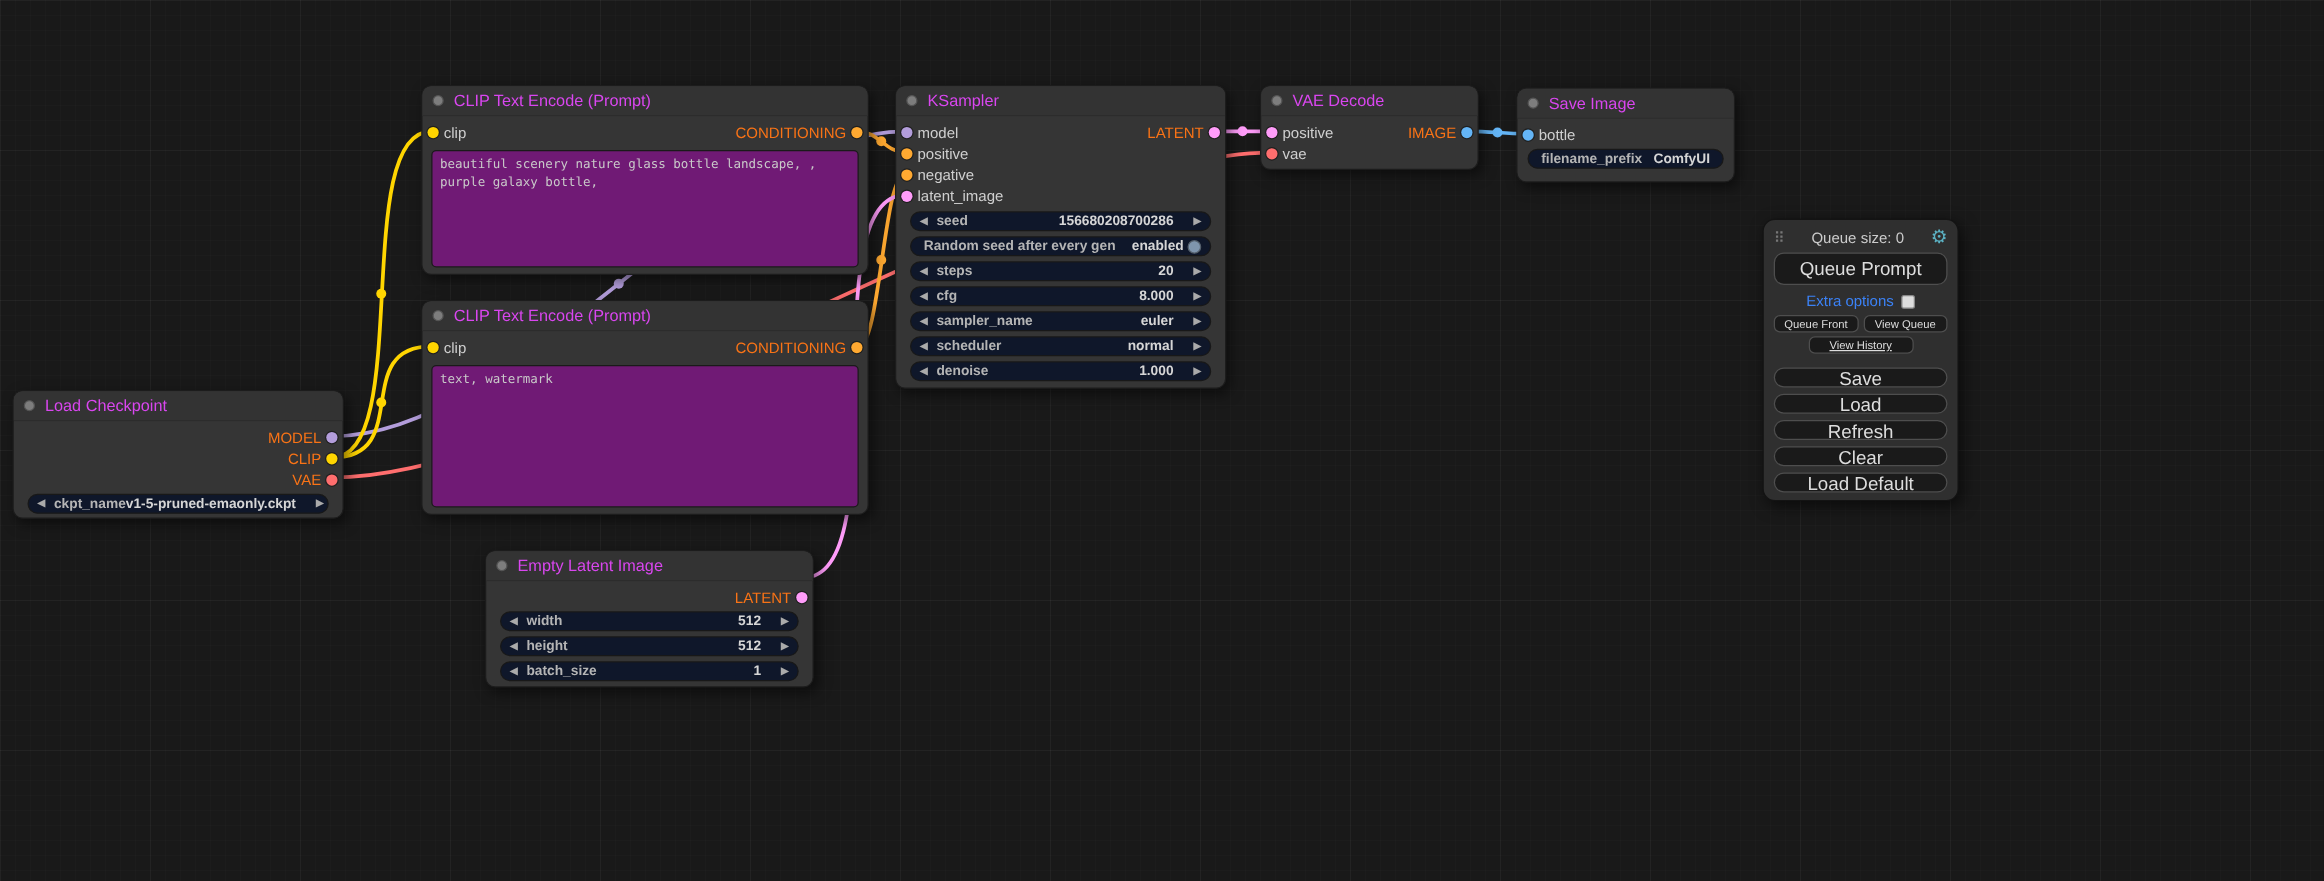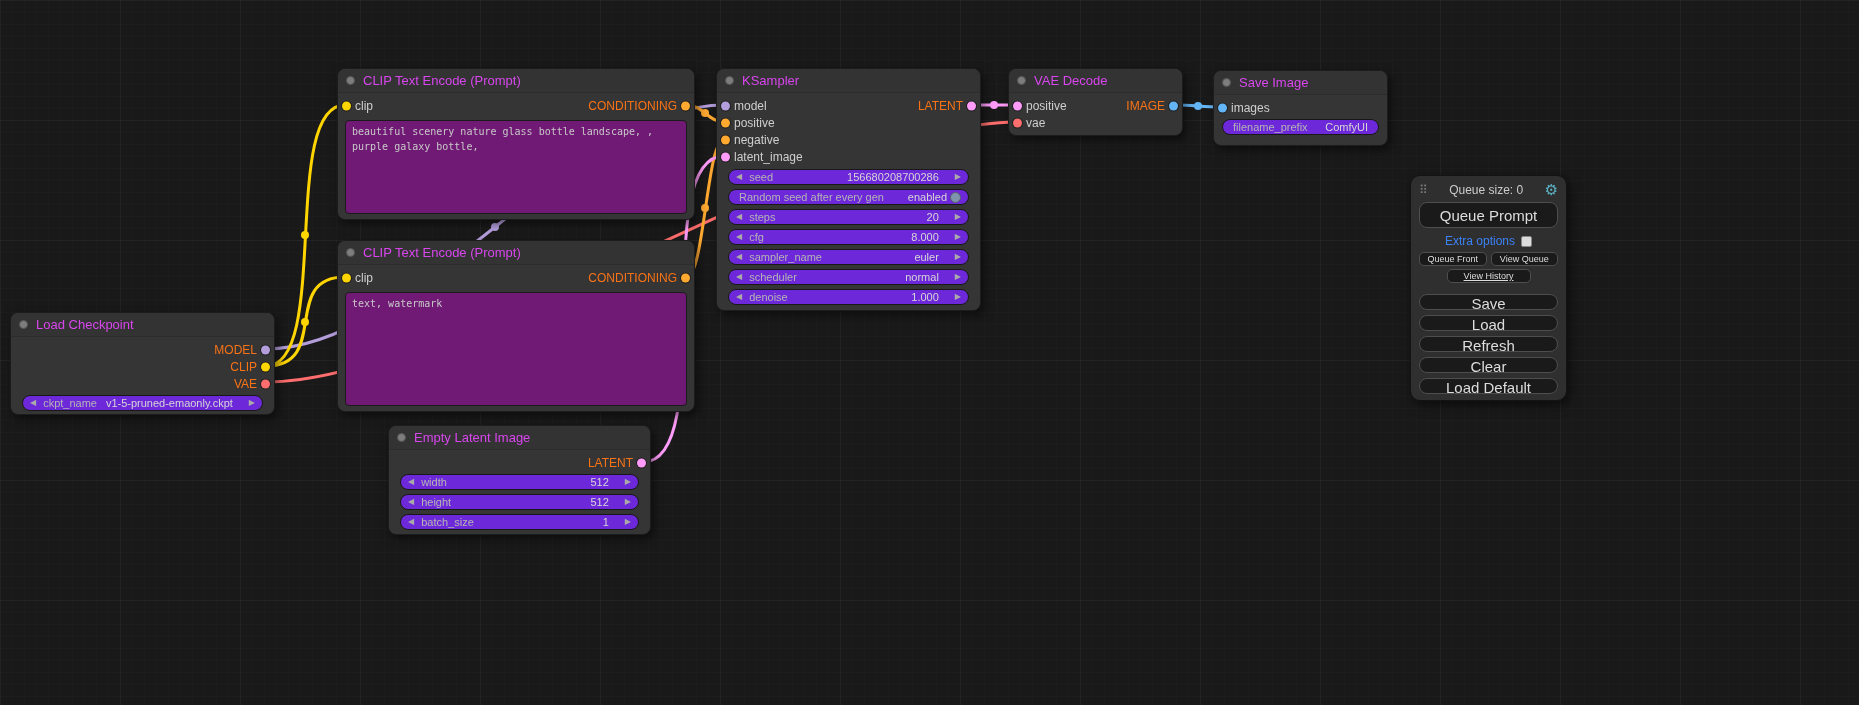--- a/index.html
+++ b/index.html
@@ -54,23 +54,23 @@
   .port.in { left:4px; }
   .port.out { right:4px; }
   .pc-model { background:var(--c-model); }
   .pc-clip { background:var(--c-clip); }
   .pc-vae { background:var(--c-vae); }
   .pc-conditioning { background:var(--c-conditioning); }
   .pc-latent { background:var(--c-latent); }
   .pc-image { background:var(--c-image); }
 
   .widget {
-    height:16px; margin:0 11px 4px 11px; background:#6d28d9;
+    height:16px; margin:0 11px 4px 11px; background:#0f172a;
     border:1px solid #181818; border-radius:8px;
-    display:flex; align-items:center; padding:0 7px;
+    display:flex; align-items:center; padding:0 7px;font-weight:bold;
   }
   .warr { font-size:8px; color:#aaaaaa; line-height:1; flex:none; }
   .wlabel { font-size:11px; color:#b5b5b5; margin-left:7px; white-space:nowrap; }
   .wvalue { font-size:11px; color:#d6d6d6; margin-left:auto; margin-right:16px; white-space:nowrap; }
   .widget.no-arrows .wlabel { margin-left:3px; }
   .widget.no-arrows .wvalue { margin-right:3px; }
   .toggle-dot { width:11px; height:11px; border-radius:50%; background:#7f95ad; border:1px solid #55606c; flex:none; }
 
   .prompt-text {
     margin:6px 7px; background:#701a75; border:1px solid #1a1a1a; border-radius:4px;
@@ -190,21 +190,21 @@
       <div class="slot-row">
         <span class="port in pc-clip"></span>
         <span class="slot-in">clip</span>
         <span class="slot-out">CONDITIONING</span>
         <span class="port out pc-conditioning"></span>
       </div>
       <div class="prompt-text" style="height:114px;">text, watermark</div>
     </div>
   </div>
 
-  <div class="node" style="left:388px; top:425px; width:263px; height:110px;text-align:center;">
+  <div class="node" style="left:388px; top:440px; width:263px; height:110px;text-align:center;">
     <div class="node-title">
       <span class="collapse-dot"></span>
       <span class="title-text">Empty Latent Image</span>
     </div>
     <div class="node-body">
       <div class="slot-row">
         <span class="slot-out">LATENT</span>
         <span class="port out pc-latent"></span>
       </div>
       <div class="widget" style="margin-top:3px;">
@@ -317,21 +317,21 @@
   </div>
 
   <div class="node" style="left:1213px; top:70px; width:175px; height:76px;">
     <div class="node-title">
       <span class="collapse-dot"></span>
       <span class="title-text">Save Image</span>
     </div>
     <div class="node-body">
       <div class="slot-row">
         <span class="port in pc-image"></span>
-        <span class="slot-in">images</span>
+        <span class="slot-in">bottle</span>
       </div>
       <div class="widget no-arrows" style="margin:3px 8px 0 8px;">
         <span class="wlabel">filename_prefix</span>
         <span class="wvalue">ComfyUI</span>
       </div>
     </div>
   </div>
 
   <div class="menu">
     <div class="menu-header">

